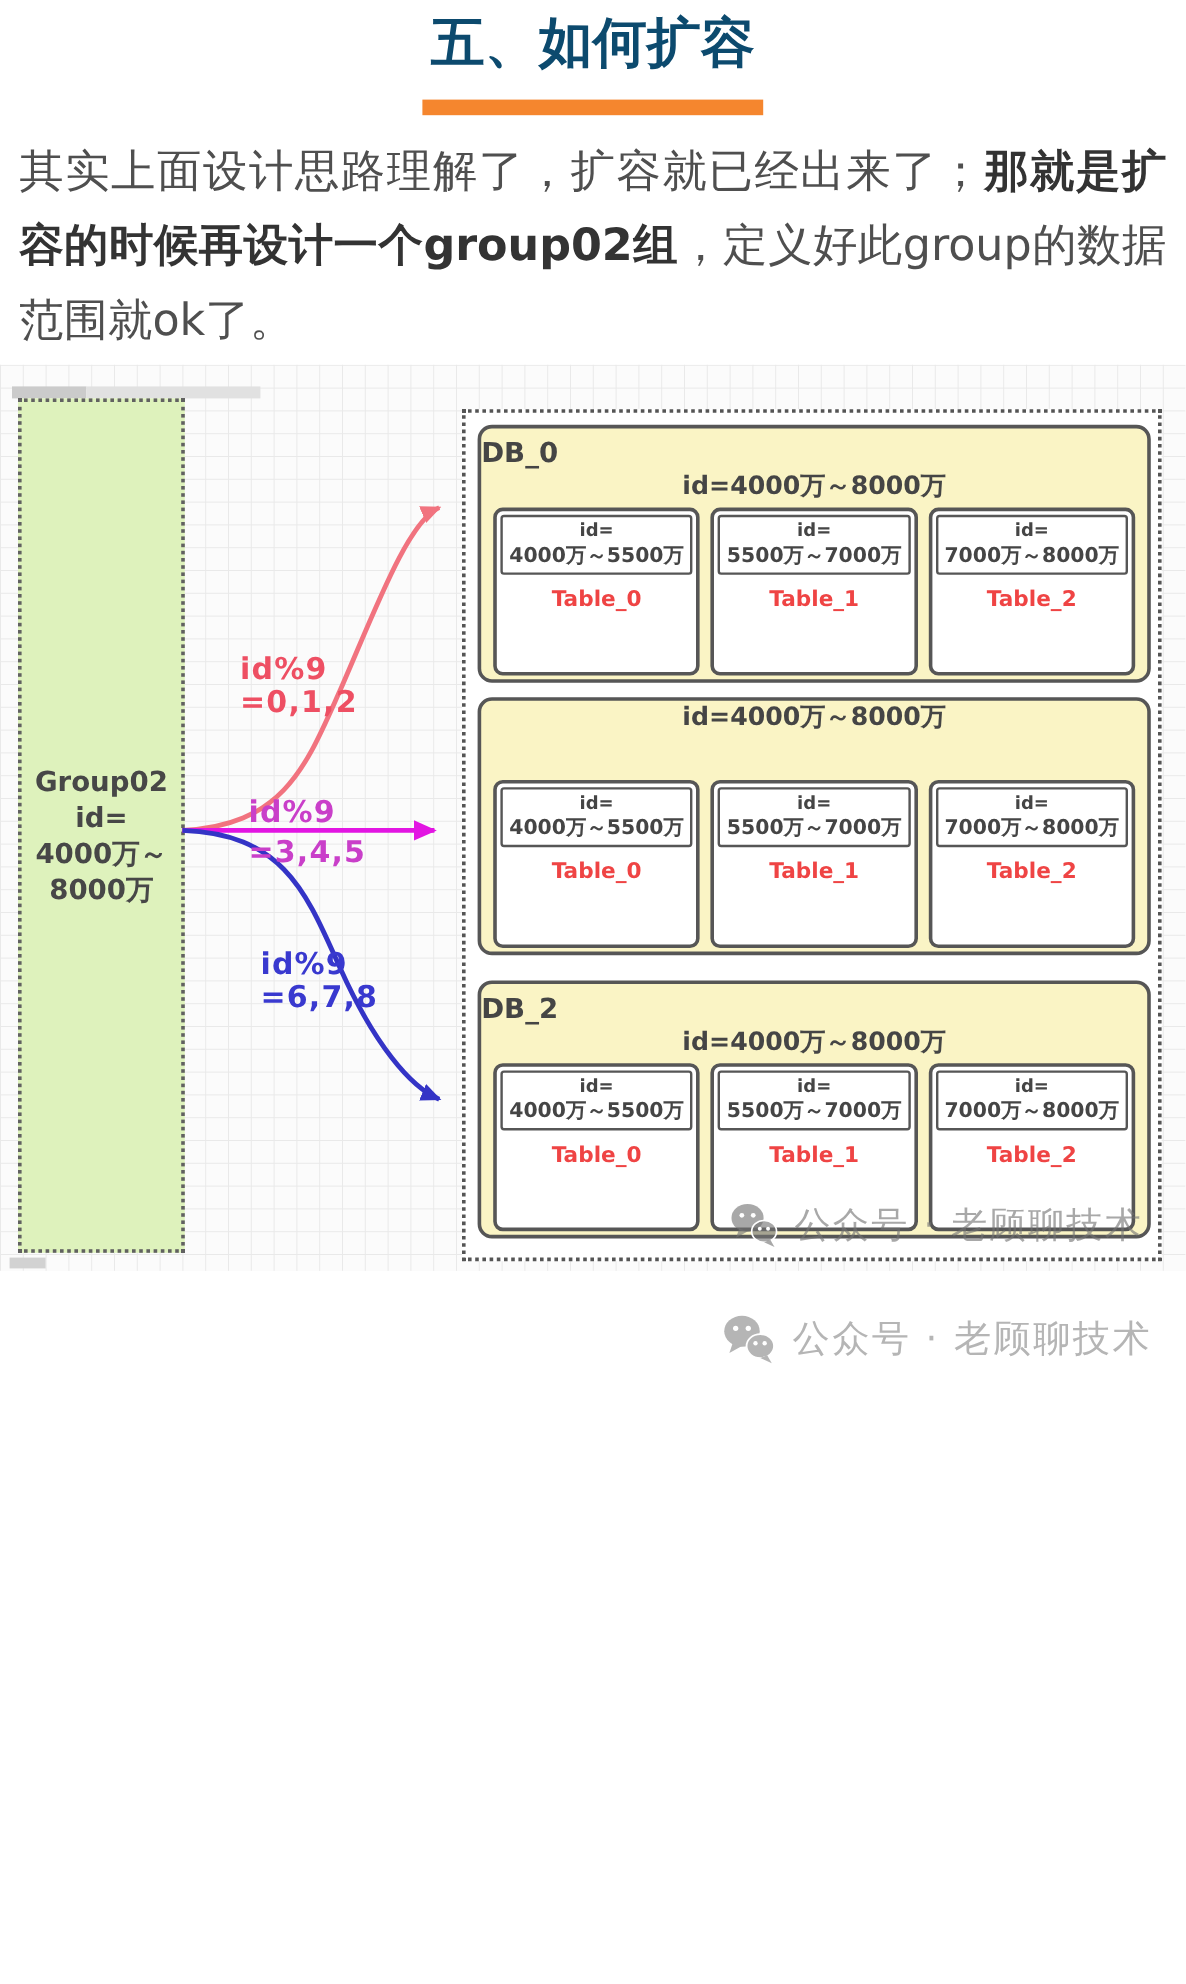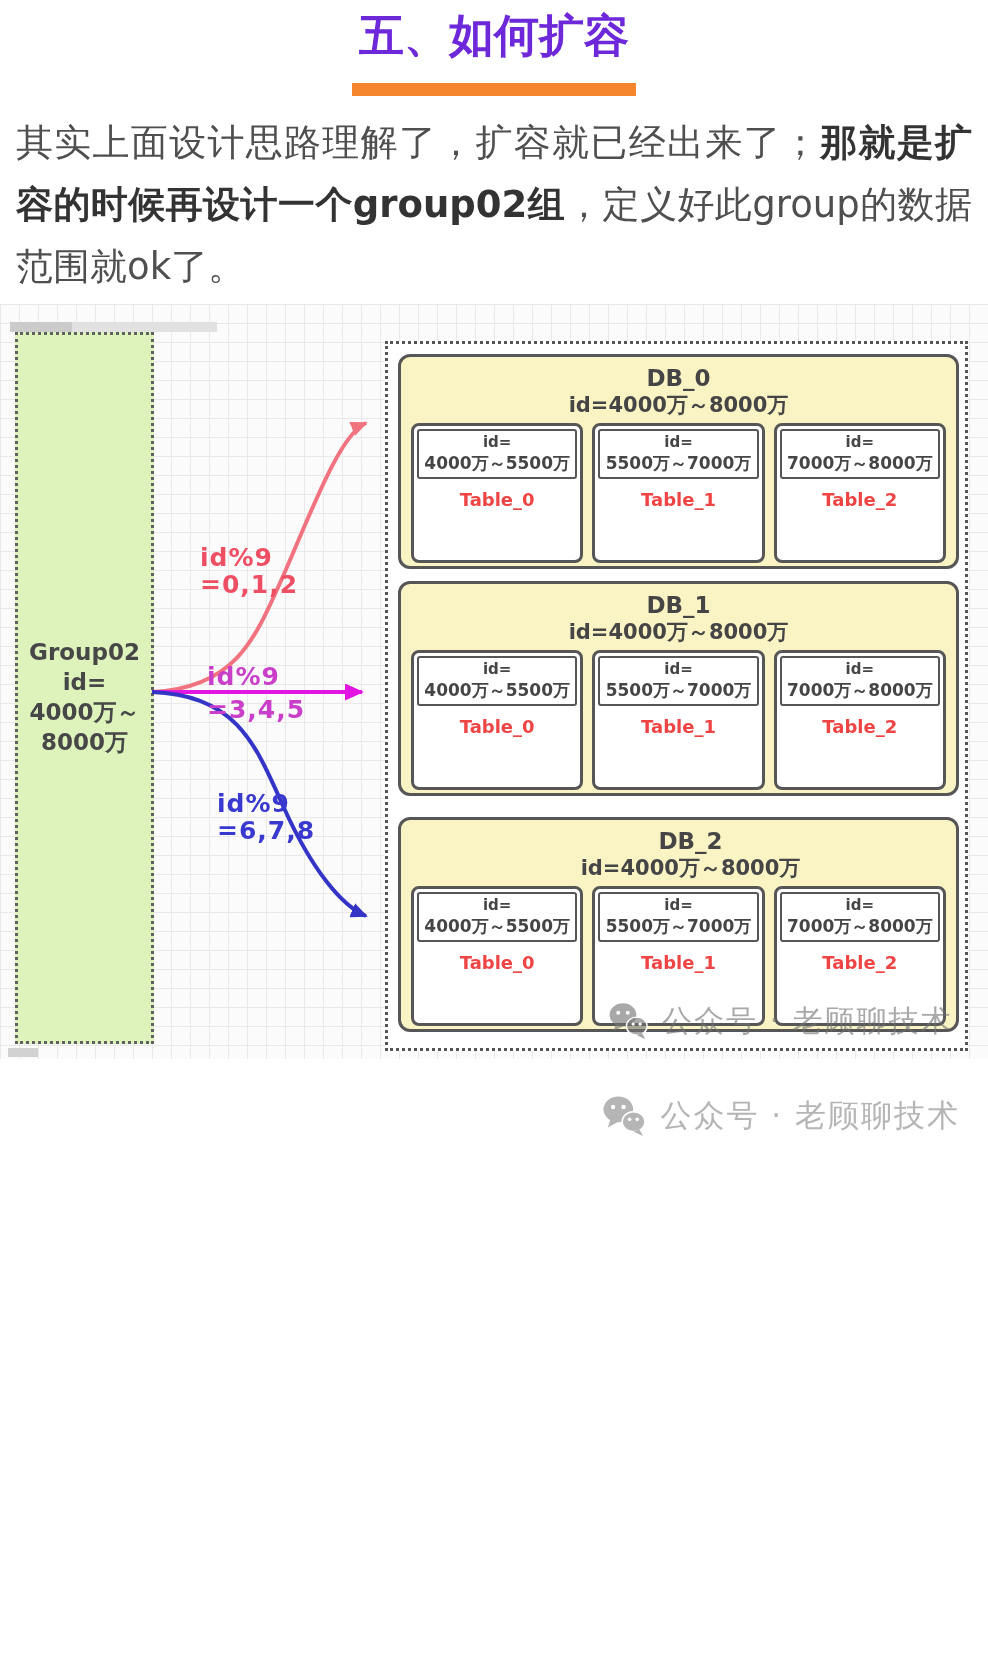--- a/index.html
+++ b/index.html
@@ -4,21 +4,21 @@
 <style>
   html,body{margin:0;padding:0;}
   body{
     width:988px;height:1653px;background:#ffffff;overflow:hidden;
     font-family:"DejaVu Sans","Liberation Sans",sans-serif;
     -webkit-font-smoothing:antialiased;
   }
   .page{position:relative;width:988px;height:1653px;}
 
   
-  .title{margin:10px 0 0;text-align:center;font-size:45px;font-weight:700;color:#6d28d9;line-height:1.15;}
+  .title{margin:10px 0 0;text-align:center;font-size:45px;font-weight:700;color:#0c4a6e;line-height:1.15;}
   .title-bar{width:284px;height:13px;background:#F5862E;margin:21px auto 0;}
 
   
   .para{margin:16px 16px 0;font-size:37px;line-height:62px;color:#4f4f4f;font-weight:400;
         text-align:justify;word-break:break-word;}
   .para .b{font-weight:700;color:#333333;}
 
   
   .diagram{position:relative;margin-top:6px;width:988px;height:755px;
     background-color:#fbfbfb;
@@ -42,22 +42,22 @@
   .arrow-label.magenta{left:207px;top:359px;color:#C93FC9;}
   .arrow-label.magenta div:first-child{margin-bottom:6px;}
   .arrow-label.blue{left:217px;top:486px;color:#3939CF;}
 
   .db-container{position:absolute;left:385px;top:37px;width:583px;height:710px;
     background:#ffffff;border:3px dotted #555555;box-sizing:border-box;}
   .db-box{position:absolute;left:10px;width:561px;height:215px;box-sizing:border-box;
     background:#FAF4C5;border:3px solid #565656;border-radius:12px;}
   .db-box:nth-of-type(1){top:10px;}
   .db-box:nth-of-type(2){top:237px;}
-  .db-box:nth-of-type(3){top:473px;padding-left:24px;}
-  .db-name{text-align:center;margin-top:7px;font-size:23px;line-height:28px;font-weight:700;color:#454545;}
+  .db-box:nth-of-type(3){top:473px;}
+  .db-name{text-align:left;margin-top:7px;font-size:23px;line-height:28px;font-weight:700;color:#454545;}
   .db-range{text-align:center;font-size:21px;line-height:26px;font-weight:700;color:#454545;}
   .tables{position:absolute;left:10px;right:10px;top:66px;height:140px;display:flex;gap:9px;}
   .table-box{flex:1;box-sizing:border-box;background:#ffffff;border:3px solid #565656;
     border-radius:8px;padding:3px;}
   .t-head{border:2px solid #565656;border-radius:3px;background:#ffffff;
     text-align:center;padding:2px 0 3px;}
   .t-id{font-size:15px;line-height:19px;font-weight:700;color:#454545;}
   .t-range{font-size:17px;line-height:22px;font-weight:700;color:#454545;}
   .t-name{text-align:center;margin-top:10px;font-size:18px;font-weight:700;color:#ef4444;}
 
@@ -144,21 +144,20 @@
         <div class="t-head">
           <div class="t-id">id=</div>
           <div class="t-range">7000万～8000万</div>
         </div>
         <div class="t-name">Table_2</div>
       </div>
     </div>
   </div>
 
   <div class="db-box">
-    <div class="db-name">DB_1</div>
     <div class="db-range">id=4000万～8000万</div>
     <div class="tables">
       <div class="table-box">
         <div class="t-head">
           <div class="t-id">id=</div>
           <div class="t-range">4000万～5500万</div>
         </div>
         <div class="t-name">Table_0</div>
       </div>
       <div class="table-box">

